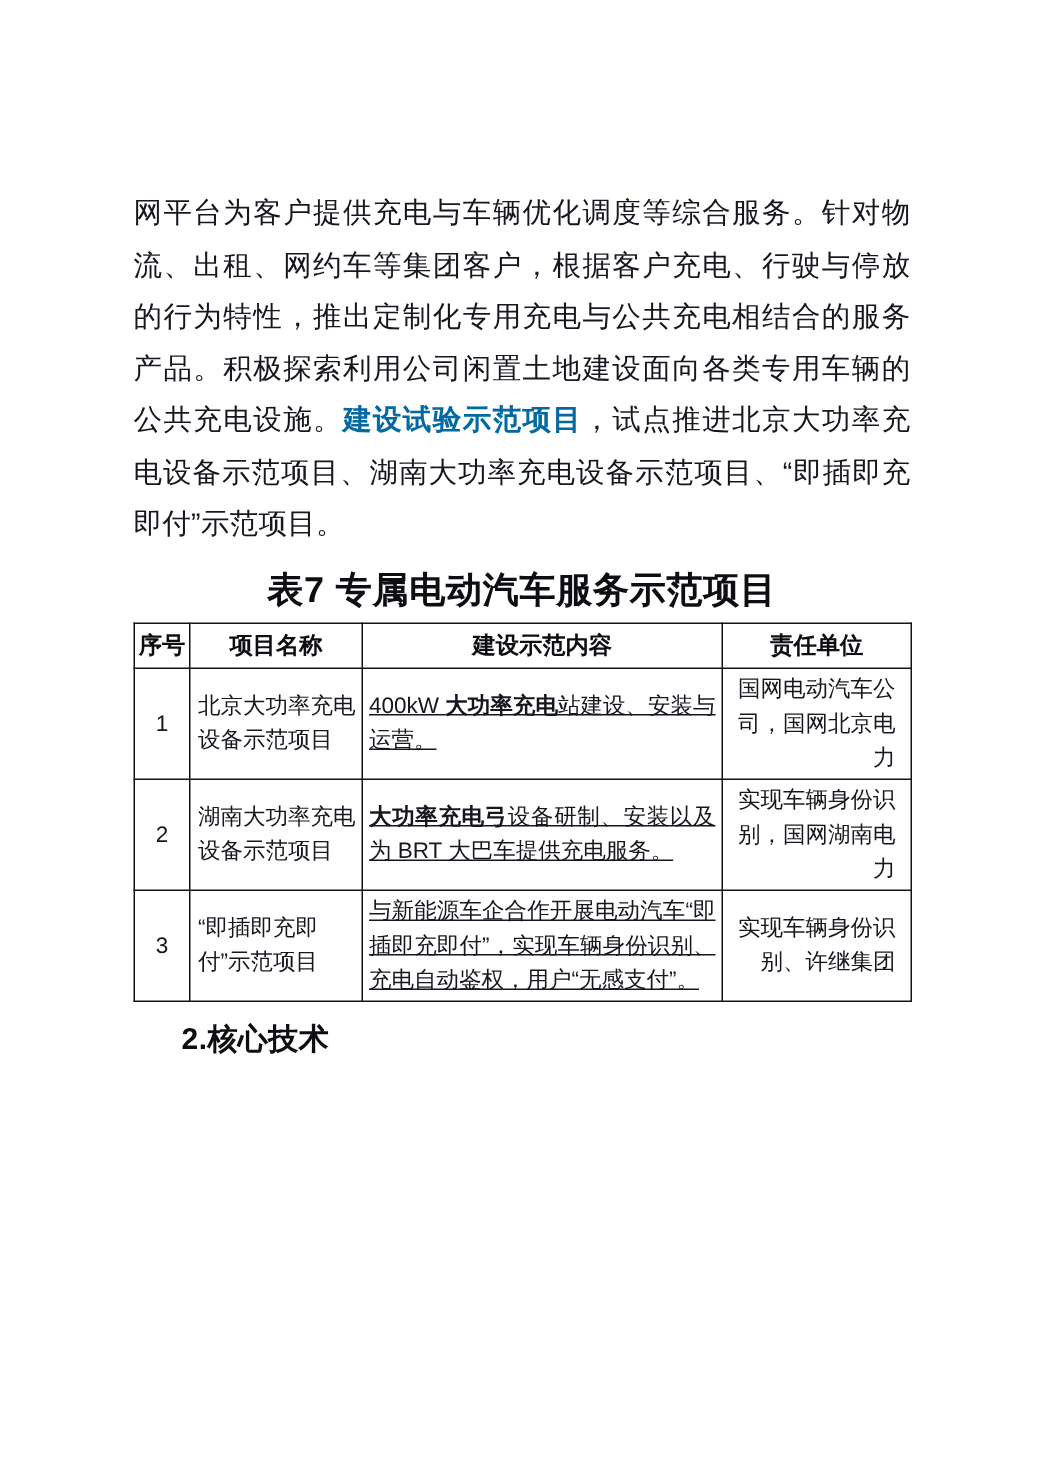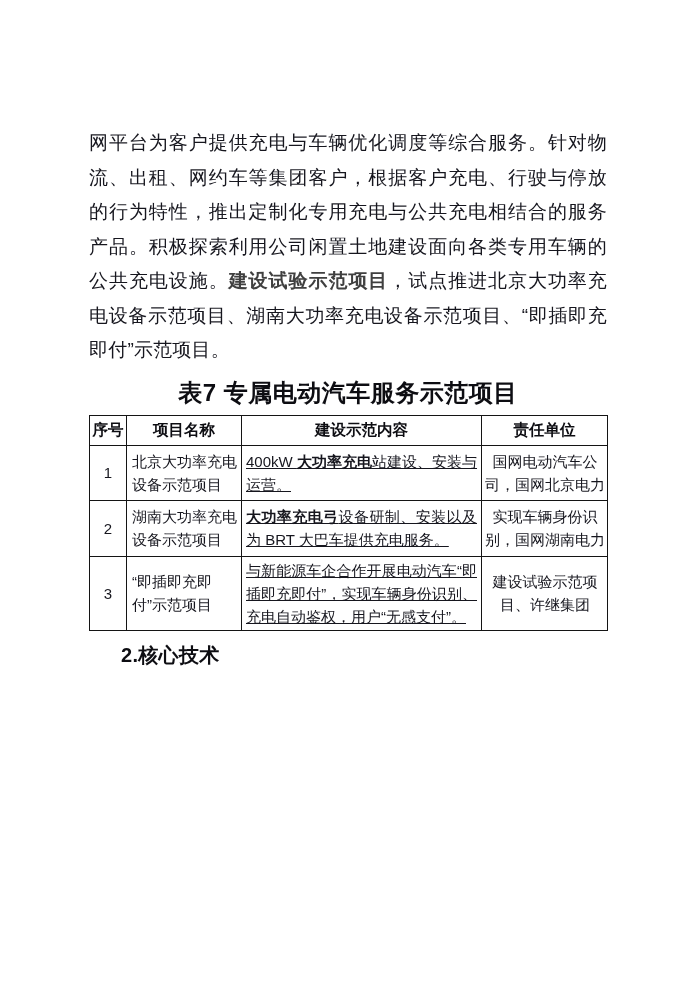--- a/index.html
+++ b/index.html
@@ -24,21 +24,21 @@
   }
   .para {
     font-size: 19px;
     line-height: 34.5px;
     text-align: justify;
     text-justify: inter-character;
     letter-spacing: 0.2px;
     margin: 0;
     color: #16161e;
   }
-  .para .seg-bold { font-weight: bold; color: #404040; }
+  .para .seg-bold { font-weight: bold; color: #0369a1; }
   .para-indent { text-indent: 33px; margin-top: 7px; }
   .table-title {
     text-align: center;
     font-weight: bold;
     font-size: 24px;
     color: #0d0d12;
     margin: 9px 0 6px 0;
     letter-spacing: 0.5px;
   }
   table.demo-table {
@@ -61,21 +61,21 @@
     font-size: 15.5px;
     color: #0d0d12;
     padding: 1px 2px;
     margin-left: 20px;
   }
   .demo-table td { line-height: 23px; }
   td.cell-no   { text-align: center; }
   td.cell-name { text-align: left; padding-left: 5px; padding-right: 2px; }
   td.cell-content { text-align: justify; text-justify: inter-character; padding-left: 4px; padding-right: 4px; text-decoration: underline; }
   td.cell-content .seg-bold { font-weight: bold; }
-  td.cell-unit { text-align: center; padding-left: 2px; padding-right: 1px; }
+  td.cell-unit { text-align: right; padding-left: 2px; padding-right: 10px; }
   tr.row-1 td { height: 50px; }
   tr.row-2 td { height: 51px; }
   tr.row-3 td { height: 68px; }
   .section-heading {
     font-weight: bold;
     font-size: 20px;
     color: #0d0d12;
     margin: 11px 0 0 32px;
     letter-spacing: 0.3px;
   }
@@ -116,21 +116,21 @@
         <tr class="row-2">
           <td class="cell-no">2</td>
           <td class="cell-name">湖南大功率充电设备示范项目</td>
           <td class="cell-content"><span class="seg-bold">大功率充电弓</span><span>设备研制、安装以及为 BRT 大巴车提供充电服务。</span></td>
           <td class="cell-unit">实现车辆身份识别，国网湖南电力</td>
         </tr>
         <tr class="row-3">
           <td class="cell-no">3</td>
           <td class="cell-name">“即插即充即付”示范项目</td>
           <td class="cell-content"><span>与新能源车企合作开展电动汽车“即插即充即付”，实现车辆身份识别、充电自动鉴权，用户“无感支付”。</span></td>
-          <td class="cell-unit">建设试验示范项目、许继集团</td>
+          <td class="cell-unit">实现车辆身份识别、许继集团</td>
         </tr>
       </tbody>
     </table>
 
     <div class="section-heading">2.核心技术</div>
 
 
 
   </div>
 </div>

